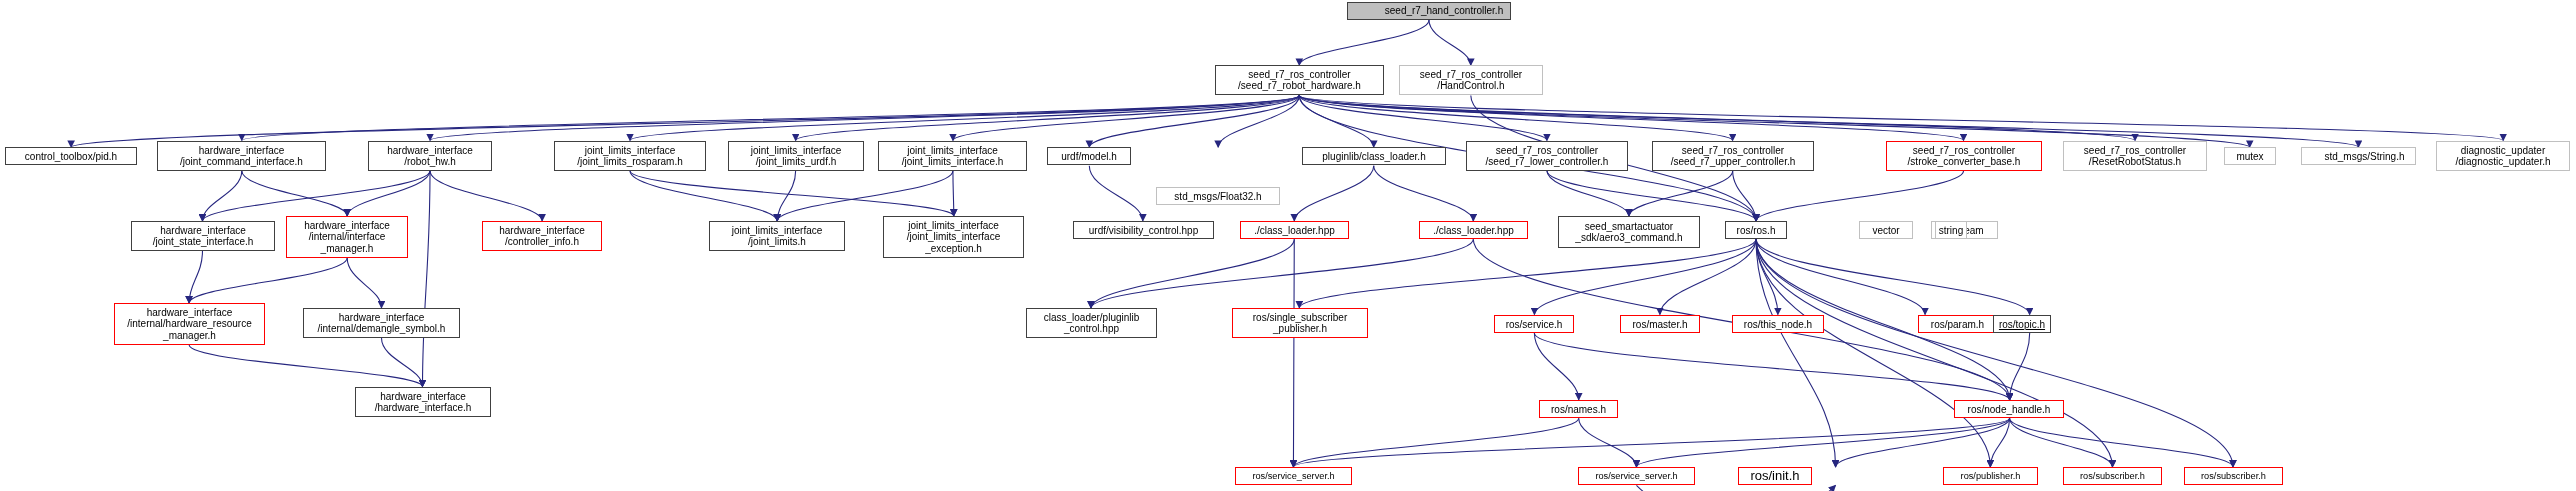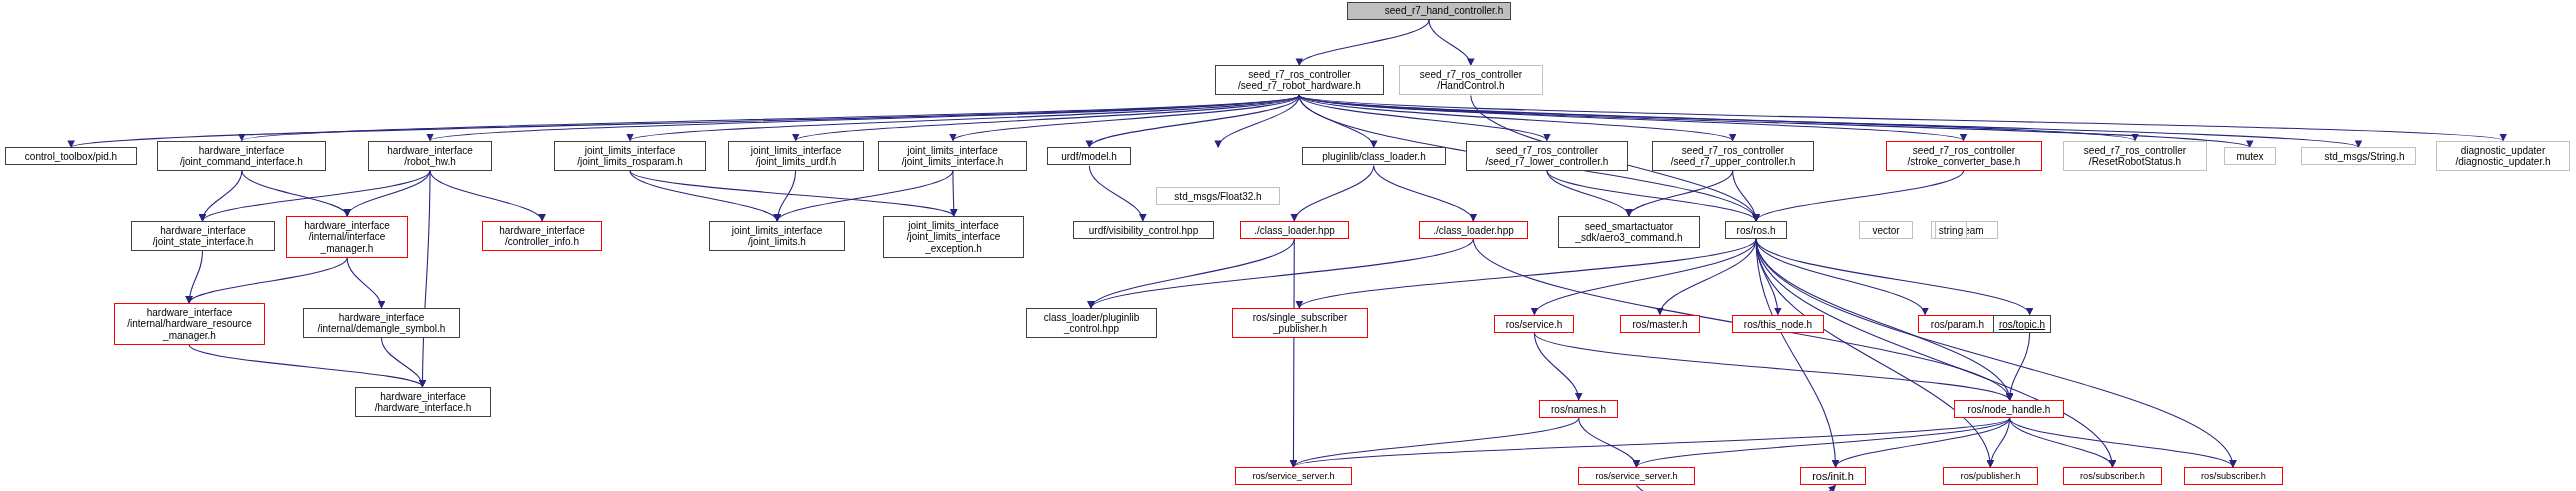--- a/index.html
+++ b/index.html
@@ -185,19 +185,19 @@
       <div class="node b-red" style="left: 1620px; top: 315px; width: 80px; height: 18.4px; font-size: 10px;">ros/master.h</div>
       <div class="node b-red" style="left: 1732px; top: 315px; width: 92px; height: 18.4px; font-size: 10px;">ros/this_node.h</div>
       <div class="node b-red" style="left: 1886px; top: 315px; width: 79px; height: 18.4px; font-size: 10px; margin-left: 32px;">ros/param.h</div>
       <div class="node b-dark" style="left: 1993px; top: 315px; width: 58px; height: 18.4px; font-size: 10px; text-decoration: underline;">ros/topic.h</div>
       <div class="node b-red" style="left: 1539px; top: 400px; width: 79px; height: 18.4px; font-size: 10px;">ros/names.h</div>
       <div class="node b-red" style="left: 1954px; top: 400px; width: 110px; height: 18.4px; font-size: 10px;">ros/node_handle.h</div>
       <div class="node b-dark" style="left: 355px; top: 387px; width: 136px; height: 30px; font-size: 10px;">hardware_interface
 /hardware_interface.h</div>
       <div class="node b-red" style="left: 1235px; top: 467px; width: 117px; height: 18.4px; font-size: 9.2px;">ros/service_server.h</div>
       <div class="node b-red" style="left: 1578px; top: 467px; width: 117px; height: 18.4px; font-size: 9.2px;">ros/service_server.h</div>
-      <div class="node b-red" style="left: 1800px; top: 467px; width: 66px; height: 18.4px; font-size: 11px;">ros/init.h</div>
+      <div class="node b-red" style="left: 1738px; top: 467px; width: 74px; height: 18.4px; font-size: 13px;">ros/init.h</div>
       <div class="node b-red" style="left: 1943px; top: 467px; width: 95px; height: 18.4px; font-size: 9.2px;">ros/publisher.h</div>
       <div class="node b-red" style="left: 2063px; top: 467px; width: 99px; height: 18.4px; font-size: 9.2px;">ros/subscriber.h</div>
       <div class="node b-red" style="left: 2184px; top: 467px; width: 99px; height: 18.4px; font-size: 9.2px;">ros/subscriber.h</div>
     </div>
 </div>
 
 
 </body></html>

